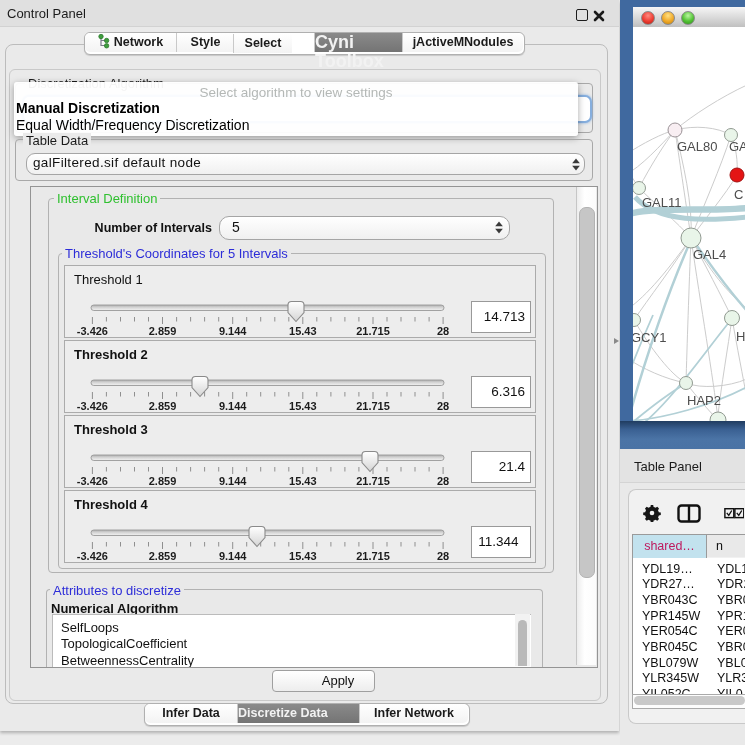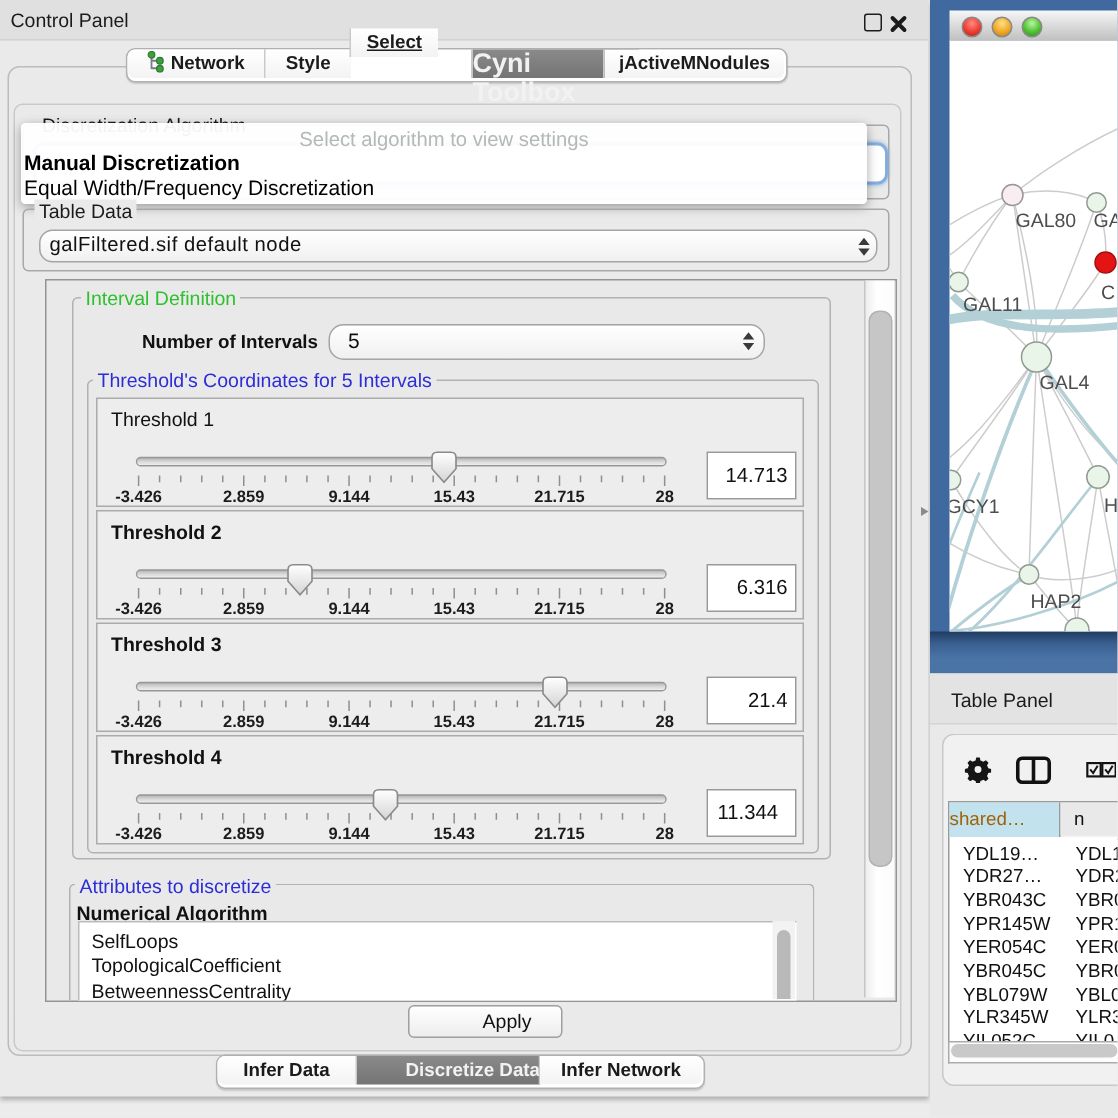--- a/index.html
+++ b/index.html
@@ -19,21 +19,21 @@
 <div class="ab" style="left:9px;top:69px;width:590px;height:630px;border:1px solid #c9c9c9;border-radius:6px;"></div>
 </div>
 <div class="ab" style="left:84px;top:32px;width:439px;height:21px;border:1px solid #b0b0b0;border-radius:6px;background:#fff;box-shadow:0 1px 1px rgba(0,0,0,0.15);"></div>
 <div class="ab" style="left:85px;top:33px;width:91px;height:19px;background:linear-gradient(#ffffff,#f3f3f3);color:#1b1b1b;font-size:12.5px;font-weight:bold;line-height:19px;text-align:center;border-radius:5px 0 0 5px;"><svg width="13" height="15" style="vertical-align:-3px;margin-right:3px;" viewBox="0 0 13 15">
       <path d="M3 3 L3 12 M3 6.5 L8 6.5 M3 11.5 L8 11.5" stroke="#7a7a8a" stroke-width="1.2" fill="none"></path>
       <circle cx="3" cy="2.5" r="2.2" fill="#3f9e3f" stroke="#2c7a2c" stroke-width="0.8"></circle>
       <circle cx="8.6" cy="6.5" r="2.2" fill="#3f9e3f" stroke="#2c7a2c" stroke-width="0.8"></circle>
       <circle cx="8.6" cy="11.8" r="2.2" fill="#3f9e3f" stroke="#2c7a2c" stroke-width="0.8"></circle>
     </svg>Network</div>
 <div class="ab" style="left:176px;top:33px;width:57px;height:19px;border-left:1px solid #c9c9c9;background:linear-gradient(#ffffff,#f3f3f3);color:#1b1b1b;font-size:12.5px;font-weight:bold;line-height:19px;text-align:center;border-radius:0 0 0 0;">Style</div>
-<div class="ab" style="left:233px;top:19px;width:58px;height:19px;border-left:1px solid #c9c9c9;background:linear-gradient(#ffffff,#f3f3f3);color:#1b1b1b;font-size:12.5px;font-weight:bold;line-height:19px;text-align:center;border-radius:0 0 0 0;text-decoration:underline;">Select</div>
+<div class="ab" style="left:233px;top:34px;width:58px;height:19px;border-left:1px solid #c9c9c9;background:linear-gradient(#ffffff,#f3f3f3);color:#1b1b1b;font-size:12.5px;font-weight:bold;line-height:19px;text-align:center;border-radius:0 0 0 0;">Select</div>
 <div class="ab" style="left:291px;top:33px;width:111px;height:19px;border-left:1px solid #c9c9c9;background:linear-gradient(#8a8a8a,#747474);color:#f2f2f2;font-size:18px;font-weight:bold;line-height:19px;text-align:left;border-radius:0 0 0 0;margin-left:23px;">Cyni Toolbox</div>
 <div class="ab" style="left:402px;top:33px;width:120px;height:19px;border-left:1px solid #c9c9c9;background:linear-gradient(#ffffff,#f3f3f3);color:#1b1b1b;font-size:12.5px;font-weight:bold;line-height:19px;text-align:center;border-radius:0 5px 5px 0;">jActiveMNodules</div>
 <div class="ab" style="left:15px;top:83px;width:576px;height:48px;border:1px solid #a8a8a8;border-radius:4px;"></div>
 <div class="ab t13" style="left:25px;top:76px;background:#eaeaea;padding:0 3px;">Discretization Algorithm</div>
 <div class="ab" style="left:22px;top:95px;width:566px;height:24px;background:#fff;border:2px solid #85aede;border-radius:7px;box-shadow:0 0 3px #85aede;"></div>
 <div class="ab" style="left:14px;top:82px;width:564px;height:54px;background:rgba(255,255,255,0.95);border-radius:3px;box-shadow:0 2px 7px rgba(0,0,0,0.35);"></div>
 <div class="ab" style="left:14px;top:85px;width:564px;text-align:center;font-size:13.5px;color:#b4b8b6;">Select algorithm to view settings</div>
 <div class="ab" style="left:16px;top:100px;font-size:14px;font-weight:bold;color:#000;">Manual Discretization</div>
 <div class="ab" style="left:16px;top:117px;font-size:14px;color:#000;">Equal Width/Frequency Discretization</div>
 <div class="ab" style="left:15px;top:139px;width:576px;height:40px;border:1px solid #a8a8a8;border-radius:4px;"></div>
@@ -167,21 +167,21 @@
 <div class="ab" style="left:51px;top:601px;font-size:13px;font-weight:bold;color:#111;">Numerical Algorithm</div>
 <div class="ab" style="left:52px;top:614px;width:478px;height:52px;background:#fff;border-top:1px solid #bbb;border-left:1px solid #bbb;overflow:hidden;">
     <div class="ab" style="left:8px;top:5px;font-size:13px;color:#111;line-height:16.3px;">SelfLoops<br>TopologicalCoefficient<br>BetweennessCentrality</div>
   </div>
 
 <div class="ab" style="left:515px;top:614px;width:15px;height:52px;background:#f2f2f2;"></div>
 <div class="ab" style="left:518px;top:620px;width:9px;height:46px;background:#b9b9b9;border-radius:5px 5px 0 0;"></div>
 <div class="ab" style="left:272px;top:670px;width:72px;height:20px;background:linear-gradient(#ffffff,#ededed);border:1px solid #9f9f9f;border-radius:4px;font-size:13px;color:#111;text-align:center;line-height:20px;padding-left:29px;">Apply</div>
 <div class="ab" style="left:144px;top:703px;width:324px;height:21px;border:1px solid #b0b0b0;border-radius:6px;background:#fff;box-shadow:0 1px 1px rgba(0,0,0,0.15);"></div>
 <div class="ab" style="left:145px;top:704px;width:92px;height:19px;background:linear-gradient(#ffffff,#f3f3f3);color:#1b1b1b;font-size:12.5px;font-weight:bold;line-height:19px;text-align:center;border-radius:5px 0 0 5px;">Infer Data</div>
-<div class="ab" style="left:237px;top:704px;width:122px;height:19px;border-left:1px solid #c9c9c9;background:linear-gradient(#8a8a8a,#747474);color:#f2f2f2;font-size:12.5px;font-weight:bold;line-height:19px;text-align:right;border-radius:0 0 0 0;">Discretize Data</div>
+<div class="ab" style="left:237px;top:704px;width:122px;height:19px;border-left:1px solid #c9c9c9;background:linear-gradient(#8a8a8a,#747474);color:#f2f2f2;font-size:12.5px;font-weight:bold;line-height:19px;text-align:left;border-radius:0 0 0 0;">Discretize Data</div>
 <div class="ab" style="left:359px;top:704px;width:108px;height:19px;border-left:1px solid #c9c9c9;background:linear-gradient(#ffffff,#f3f3f3);color:#1b1b1b;font-size:12.5px;font-weight:bold;line-height:19px;text-align:center;border-radius:0 5px 5px 0;">Infer Network</div>
 <div class="ab" style="left:614px;top:338px;width:0;height:0;border-top:3px solid transparent;border-bottom:3px solid transparent;border-left:5px solid #8a8a8a;"></div>
 <div class="ab" style="left:620px;top:0;width:125px;height:449px;background:#40699f;"></div>
 <div class="ab" style="left:620px;top:421px;width:125px;height:28px;background:linear-gradient(#203c60 0%,#3a6092 30%,#4b74a6 65%,#4a73a5 100%);"></div>
 <div class="ab" style="left:633px;top:7px;width:112px;height:20px;background:linear-gradient(#f6f6f6,#c0c0c0);border-bottom:1px solid #8f8f8f;"></div>
 <div class="ab" style="left:641px;top:11px;width:12px;height:12px;border-radius:50%;background:radial-gradient(circle at 50% 30%, #ff8a80 0%, #ee3d32 55%, #b01c10 100%);border:0.5px solid #8a8a8a;"></div>
 <div class="ab" style="left:661px;top:11px;width:12px;height:12px;border-radius:50%;background:radial-gradient(circle at 50% 30%, #ffe082 0%, #f0a928 55%, #c07d08 100%);border:0.5px solid #8a8a8a;"></div>
 <div class="ab" style="left:681px;top:11px;width:12px;height:12px;border-radius:50%;background:radial-gradient(circle at 50% 30%, #b9f6a0 0%, #52c234 55%, #2e8b1a 100%);border:0.5px solid #8a8a8a;"></div>
 <div class="ab" style="left:633px;top:27px;width:112px;height:394px;background:#fff;overflow:hidden;">
 <svg width="112" height="394" viewBox="0 0 112 394">
@@ -258,21 +258,21 @@
 <rect x="1.5" y="1.5" width="21" height="16" rx="3" fill="none" stroke="#111" stroke-width="2.4"></rect>
 <path d="M12 1.5 L12 17.5" stroke="#111" stroke-width="2.4"></path>
   </svg>
 <svg class="ab" style="left:724px;top:507px;" width="20" height="13" viewBox="0 0 18 11">
 <rect x="0.8" y="1.2" width="8" height="8" fill="none" stroke="#111" stroke-width="1.3"></rect>
 <path d="M2.5 5 L4.3 7.2 L7 2.8" stroke="#111" stroke-width="1.2" fill="none"></path>
 <rect x="9.8" y="1.2" width="8" height="8" fill="none" stroke="#111" stroke-width="1.3"></rect>
 <path d="M11.5 5 L13.3 7.2 L16 2.8" stroke="#111" stroke-width="1.2" fill="none"></path>
   </svg>
 <div class="ab" style="left:632px;top:534px;width:113px;height:24px;border:1px solid #9a9a9a;border-right:none;"></div>
-<div class="ab" style="left:633px;top:535px;width:73px;height:26px;background:#c2e2ee;border-right:1px solid #9a9a9a;font-size:12.5px;color:#a16207;text-align:left;line-height:22px;">shared…</div>
+<div class="ab" style="left:633px;top:535px;width:73px;height:26px;background:#c2e2ee;border-right:1px solid #9a9a9a;font-size:12.5px;color:#be185d;text-align:center;line-height:22px;">shared…</div>
 <div class="ab" style="left:707px;top:535px;width:38px;height:22px;background:#e9e9e9;font-size:12.5px;color:#111;padding-left:9px;line-height:22px;">n</div>
 <div class="ab" style="left:632px;top:558px;width:113px;height:136px;background:#fff;border-left:1px solid #9a9a9a;overflow:hidden;">
 <div class="ab" style="left:9px;top:3.5px;font-size:12.5px;color:#111;">YDL19…</div>
 <div class="ab" style="left:84px;top:3.5px;font-size:12.5px;color:#111;">YDL1</div>
 <div class="ab" style="left:9px;top:19.2px;font-size:12.5px;color:#111;">YDR27…</div>
 <div class="ab" style="left:84px;top:19.2px;font-size:12.5px;color:#111;">YDR2</div>
 <div class="ab" style="left:9px;top:34.9px;font-size:12.5px;color:#111;">YBR043C</div>
 <div class="ab" style="left:84px;top:34.9px;font-size:12.5px;color:#111;">YBR0</div>
 <div class="ab" style="left:9px;top:50.6px;font-size:12.5px;color:#111;">YPR145W</div>
 <div class="ab" style="left:84px;top:50.6px;font-size:12.5px;color:#111;">YPR1</div>

